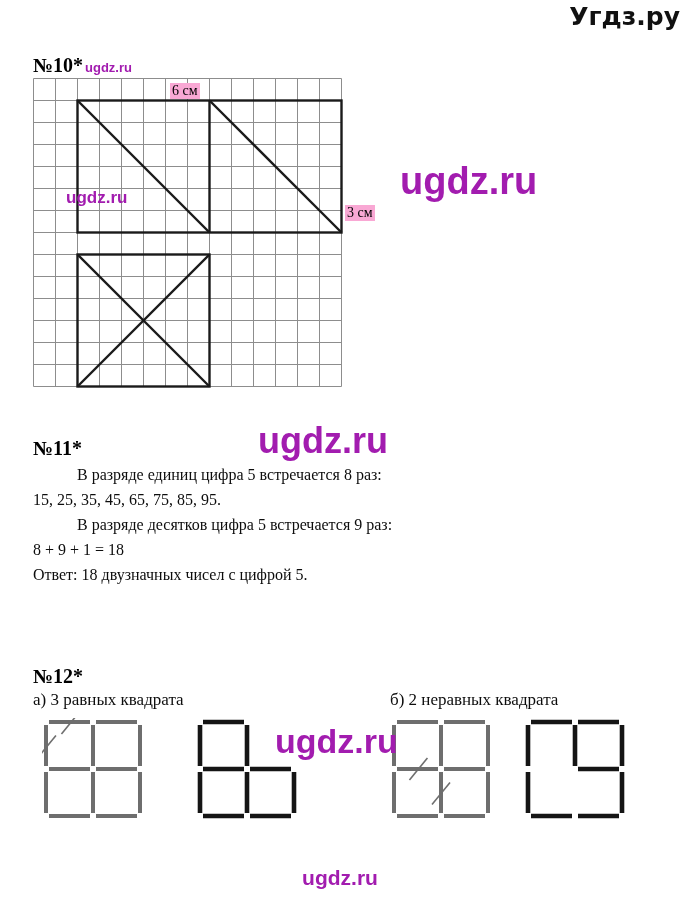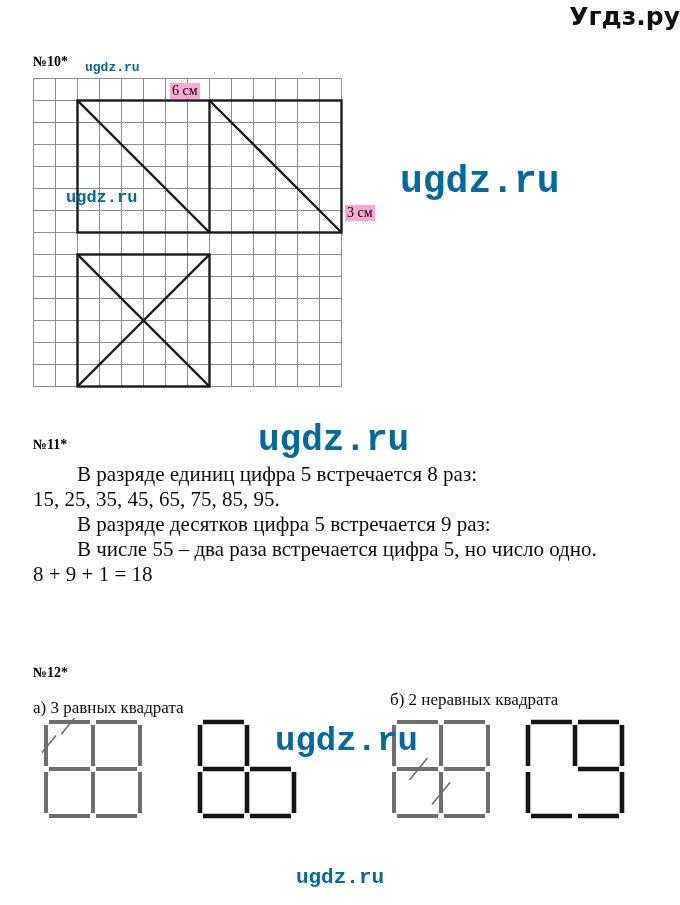--- a/index.html
+++ b/index.html
@@ -26,39 +26,39 @@
     font-family: "DejaVu Sans", sans-serif;
     font-weight: bold;
     font-size: 25px;
     letter-spacing: 0px;
     color: #111;
   }
 
   
   .wm {
     position: absolute;
-    font-family: Liberation Mono, monospace;
+    font-family: Liberation Sans, sans-serif;
     font-weight: bold;
-    color: #0369a1;
+    color: #a21caf;
     white-space: nowrap;
     pointer-events: none;
   }
   #wm-top-small   { left: 85px;  top: 60px;  font-size: 13px; }
   #wm-grid-small  { left: 66px;  top: 188px; font-size: 17px; }
   #wm-big-right   { left: 400px; top: 160px; font-size: 38px; }
   #wm-mid         { left: 258px; top: 420px; font-size: 36px; }
   #wm-low         { left: 275px; top: 722px; font-size: 34px; }
   #wm-bottom      { left: 0;     top: 866px; width: 680px; text-align: center; font-size: 21px; }
 
   
   .ex-num {
     position: absolute;
     font-family: "Liberation Serif", serif;
     font-weight: bold;
-    font-size: 14px;
+    font-size: 20px;
     color: #000;
     white-space: nowrap;
   }
   #ex10-num { left: 33px; top: 54px; }
   #ex11-num { left: 33px; top: 437px; text-align: right; }
   #ex12-num { left: 33px; top: 665px; }
 
   
   #fig10 {
     position: absolute;
@@ -81,36 +81,36 @@
   #dim-top   { left: 170px; top: 83px; }
   #dim-right { left: 345px; top: 157px; margin-top: 48px; }
 
   
   #ex11-body {
     position: absolute;
     left: 33px;
     top: 462px;
     width: 600px;
     font-family: "Liberation Serif", serif;
-    font-size: 21px;
+    font-size: 16px;
     line-height: 25px;
     color: #0d0d0d;
   }
   #ex11-body p { margin: 0; white-space: nowrap; }
   #ex11-body p.indent { text-indent: 44px; }
 
   
   .sub-caption {
     position: absolute;
     font-family: "Liberation Serif", serif;
     font-size: 17px;
     color: #0d0d0d;
     white-space: nowrap;
   }
-  #cap-a { left: 33px;  top: 690px; margin-top: 8px; }
+  #cap-a { left: 33px;  top: 690px; }
   #cap-b { left: 390px; top: 690px; }
 
   
   .matchfig { position: absolute; }
   #match-1 { left: 42px;  top: 718px; }
   #match-2 { left: 196px; top: 718px; }
   #match-3 { left: 390px; top: 718px; }
   #match-4 { left: 524px; top: 718px; }
   .matchfig svg { display: block; }
 </style>
@@ -172,22 +172,22 @@
 
 <div class="wm" id="wm-grid-small">ugdz.ru</div>
 <div class="wm" id="wm-big-right">ugdz.ru</div>
 
 <div class="ex-num" id="ex11-num">№11*</div>
 <div class="wm" id="wm-mid">ugdz.ru</div>
 <div id="ex11-body">
     <p class="indent">В разряде единиц цифра 5 встречается 8 раз:</p>
     <p>15, 25, 35, 45, 65, 75, 85, 95.</p>
     <p class="indent">В разряде десятков цифра 5 встречается 9 раз:</p>
-    <p class="indent">В числе 55 – два раза встречается цифра 5, но число одно.</p>
     <p>8 + 9 + 1 = 18</p>
+    <p>Ответ: 18 двузначных чисел с цифрой 5.</p>
   </div>
 
 <div class="ex-num" id="ex12-num">№12*</div>
 <div class="sub-caption" id="cap-a">а) 3 равных квадрата</div>
 <div class="sub-caption" id="cap-b">б) 2 неравных квадрата</div>
 
 <div class="matchfig" id="match-1">
     <svg width="102" height="102" viewBox="0 0 102 102">
       <line x1="7" y1="4" x2="48" y2="4" stroke="#6e6e6e" stroke-width="4" stroke-linecap="butt"></line>
       <line x1="54" y1="4" x2="95" y2="4" stroke="#6e6e6e" stroke-width="4" stroke-linecap="butt"></line>

